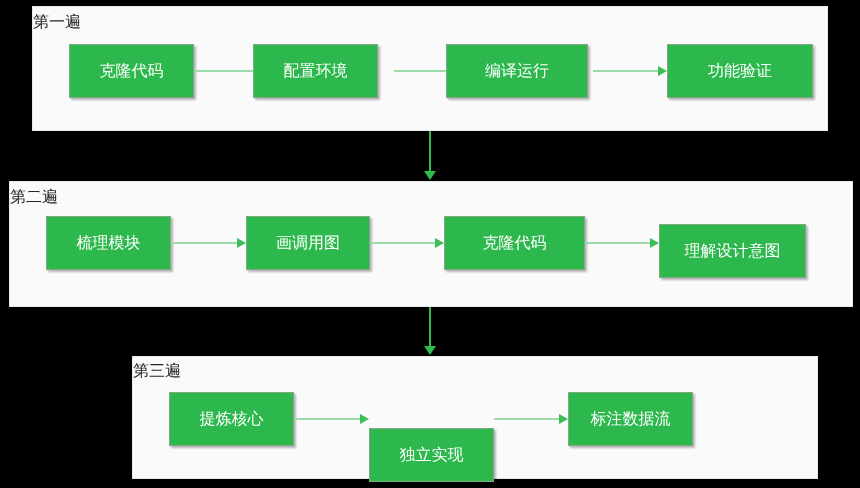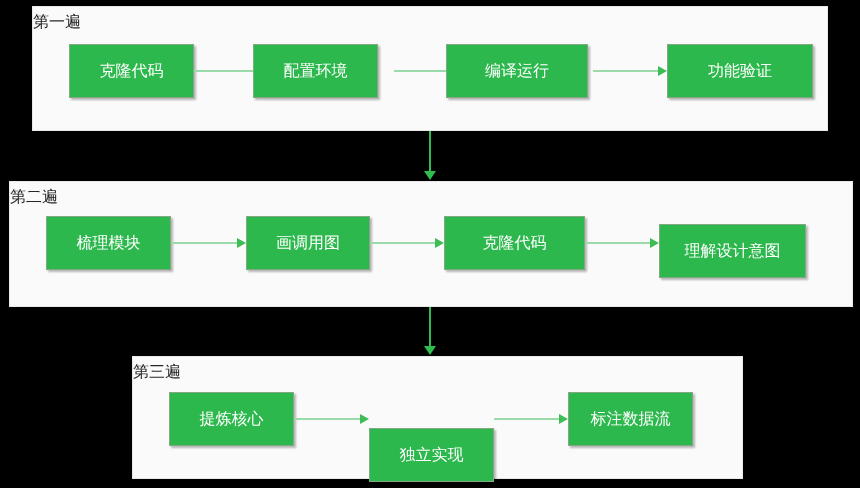--- a/index.html
+++ b/index.html
@@ -142,21 +142,21 @@
       <div class="head"></div>
     </div>
     <div class="node" style="left:649px; top:34px; width:147px;margin-top:8px;">理解设计意图</div>
   </div>
 
   <div class="v-connector" style="left:424px; top:307px; height:48px;">
     <div class="line"></div>
     <div class="head"></div>
   </div>
 
-  <div class="panel" style="left:132px; top:356px; width:611px; height:123px;">
+  <div class="panel" style="left:132px; top:356px; width:686px; height:123px;font-family:Liberation Mono, monospace;">
     <div class="panel-title">第三遍</div>
 
     <div class="node" style="left:36px; top:35px; width:125px;">提炼核心</div>
     <div class="h-connector" style="left:161px; top:57px; width:75px;">
       <div class="line"></div>
       <div class="head"></div>
     </div>
     <div class="node" style="left:236px; top:35px; width:125px;margin-top:36px;">独立实现</div>
     <div class="h-connector" style="left:361px; top:57px; width:74px;">
       <div class="line"></div>

